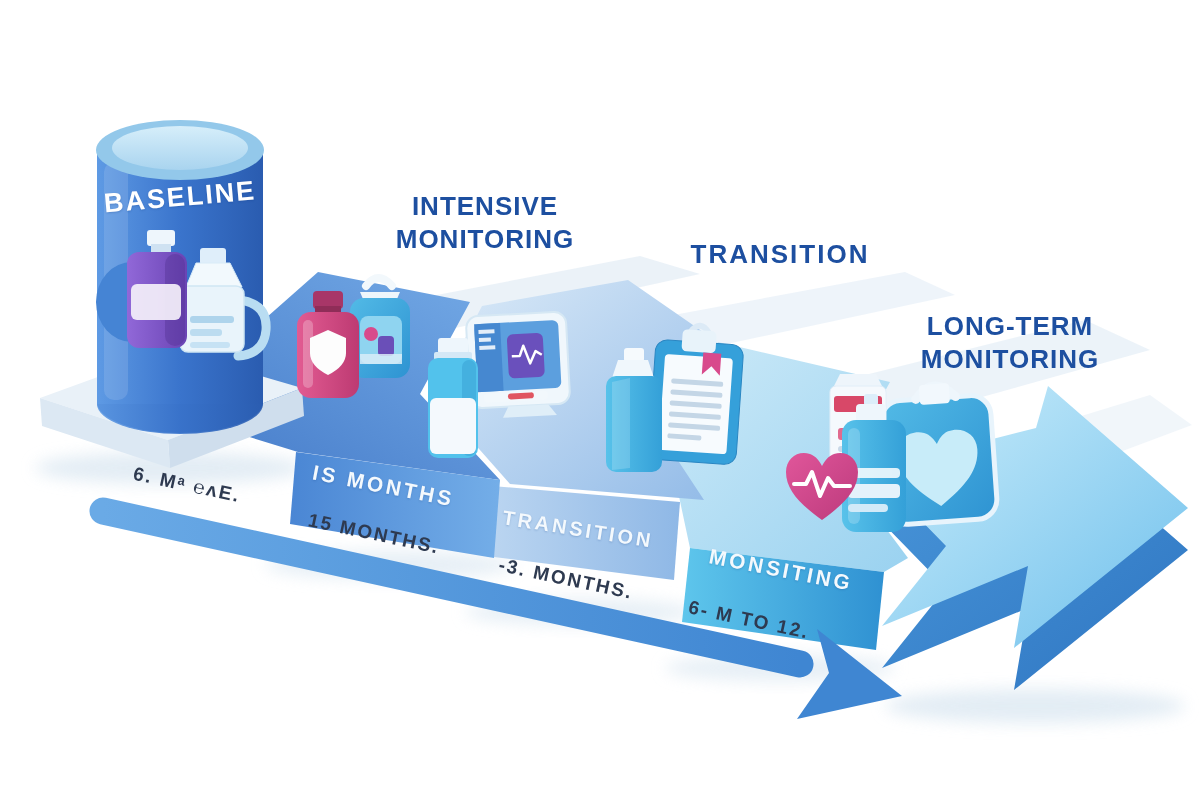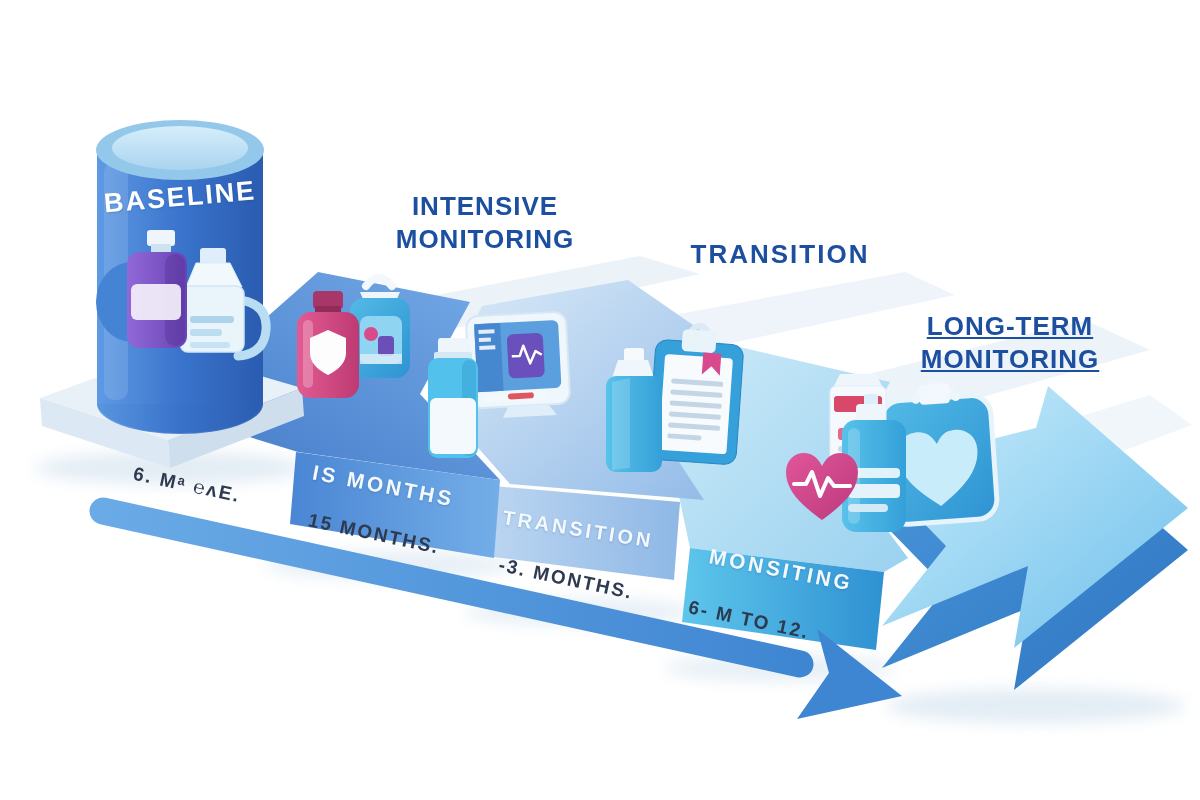--- a/index.html
+++ b/index.html
@@ -264,21 +264,21 @@
 
   <div class="lbl cyl-label" style="left:92px;top:182px;width:176px;">BASELINE</div>
 
   <div class="lbl heading" style="left:335px;top:190px;width:300px;">
     <div>INTENSIVE</div>
     <div>MONITORING</div>
   </div>
 
   <div class="lbl heading small" style="left:650px;top:238px;width:260px;">TRANSITION</div>
 
-  <div class="lbl heading" style="left:860px;top:310px;width:300px;text-decoration:underline;">
+  <div class="lbl heading" style="left:860px;top:310px;width:300px;">
     <div>LONG-TERM</div>
     <div>MONITORING</div>
   </div>
 
   <div class="lbl face-label" style="left:296px;top:474px;width:175px;transform:rotate(11deg);">IS MONTHS</div>
   <div class="lbl face-label" style="left:490px;top:518px;width:176px;font-size:20px;transform:rotate(9deg);">TRANSITION</div>
   <div class="lbl face-label" style="left:691px;top:558px;width:180px;transform:rotate(11deg);">MONSITING</div>
 
   <div class="lbl time-label" style="left:107px;top:474px;width:160px;transform:rotate(12deg);">6. Mᵃ ℮ʌE.</div>
   <div class="lbl time-label" style="left:284px;top:523px;width:180px;transform:rotate(12deg);">15 MONTHS.</div>

